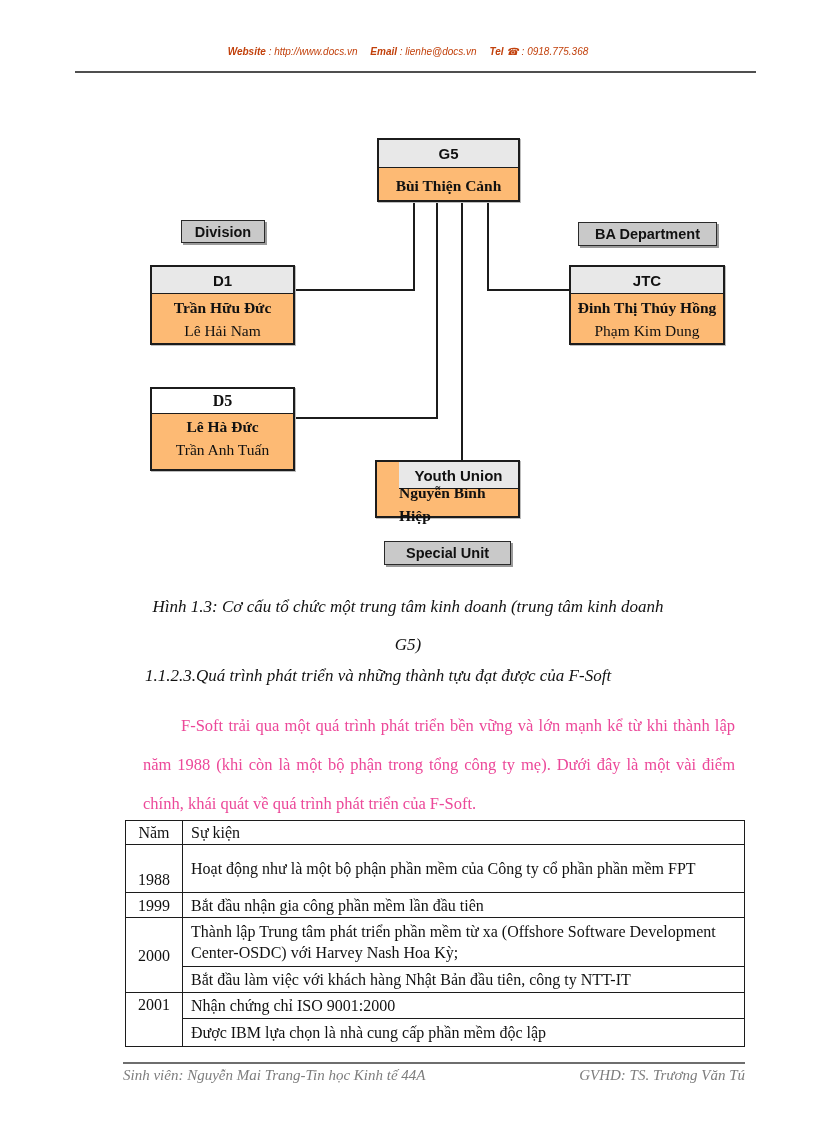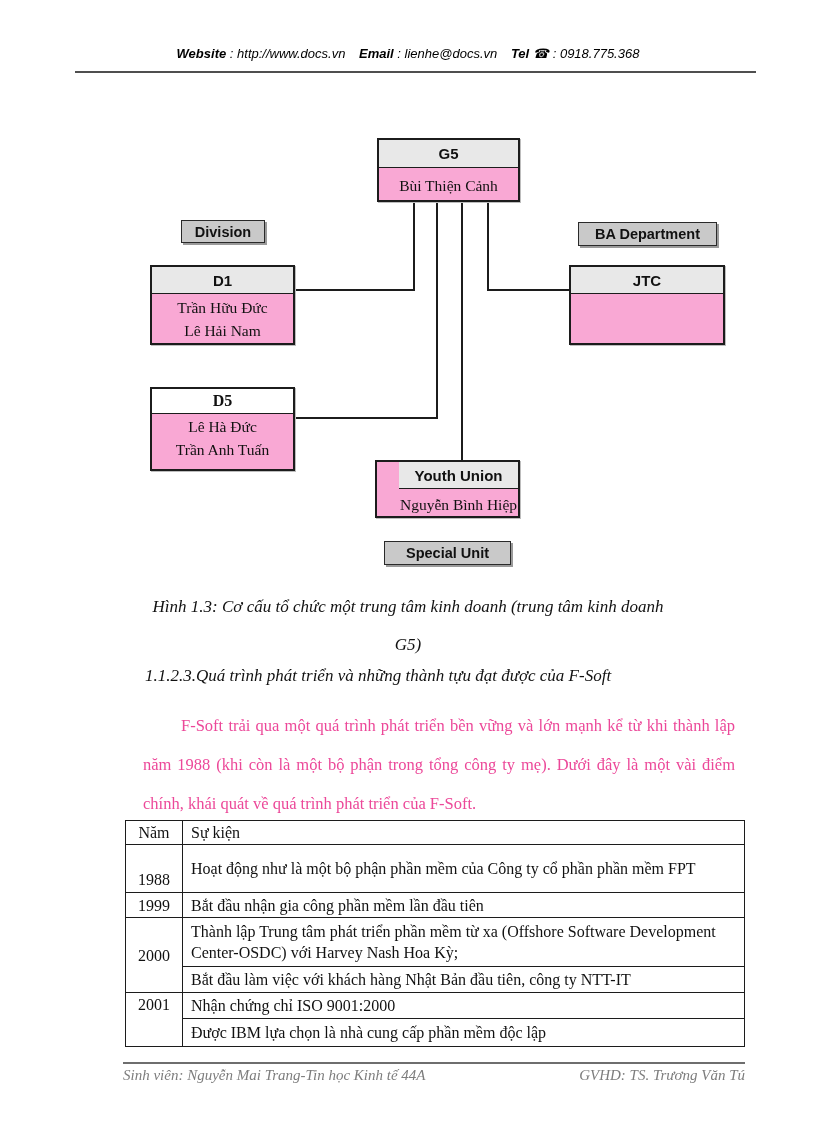--- a/index.html
+++ b/index.html
@@ -4,42 +4,42 @@
 <style>
   html,body{margin:0;padding:0;background:#888;}
   .page{
     position:relative;width:816px;height:1123px;background:#ffffff;
     margin:0 auto;overflow:hidden;
     font-family:"Liberation Serif",serif;color:#111;
   }
   
   .doc-header{
     position:absolute;top:46px;left:0;width:100%;text-align:center;
-    font-family:"Liberation Sans",sans-serif;font-style:italic;font-size:13px;color:#000000;
+    font-family:"Liberation Sans",sans-serif;font-style:italic;font-size:10px;color:#c2410c;
   }
   .doc-header b{font-weight:bold;}
   .doc-header .sep{display:inline-block;width:10px;}
   .header-rule{position:absolute;top:71px;left:75px;width:681px;height:2px;background:#4f4f4f;}
   
   .chart{position:absolute;top:0;left:0;width:816px;height:590px;}
   .org-box{
-    position:absolute;border:2px solid #1c1c1c;background:#f9a8d4;
+    position:absolute;border:2px solid #1c1c1c;background:#fdba74;
     box-shadow:1px 1px 0 #bdbdbd;box-sizing:border-box;
   }
   .org-box .hd{
     border-bottom:1.5px solid #1c1c1c;background:#e8e8e8;
     font-family:"Liberation Sans",sans-serif;font-weight:bold;font-size:15px;
     display:flex;align-items:center;justify-content:center;
   }
   .org-box .hd.white{background:#ffffff;font-family:"Liberation Serif",serif;font-size:16px;}
   .org-box .bd{
     display:flex;flex-direction:column;align-items:center;justify-content:center;
     font-size:15.5px;line-height:23px;padding:2px 0;
   }
-  .org-box .bd .leader{font-weight:normal;}
+  .org-box .bd .leader{font-weight:bold;}
   .label-box{
     position:absolute;border:1.5px solid #2a2a2a;background:#c9c9c9;
     box-shadow:2px 2px 0 #9a9a9a;box-sizing:border-box;
     font-family:"Liberation Sans",sans-serif;font-weight:bold;font-size:14.5px;
     display:flex;align-items:center;justify-content:center;color:#111;
   }
   .conn{position:absolute;background:#1c1c1c;}
   
   .caption{
     position:absolute;top:588px;left:0;width:100%;text-align:center;
@@ -114,20 +114,24 @@
     <div class="org-box" style="left:150px;top:265px;width:145px;height:80px;">
       <div class="hd" style="height:26px;">D1</div>
       <div class="bd" style="height:46px;">
         <span class="leader">Trần Hữu Đức</span>
         <span>Lê Hải Nam</span>
       </div>
     </div>
 
     <div class="org-box" style="left:569px;top:265px;width:156px;height:80px;">
       <div class="hd" style="height:26px;">JTC</div>
+      <div class="bd" style="height:46px;">
+        <span class="leader">Đinh Thị Thúy Hồng</span>
+        <span>Phạm Kim Dung</span>
+      </div>
     </div>
 
     <div class="org-box" style="left:150px;top:387px;width:145px;height:84px;">
       <div class="hd white" style="height:24px;">D5</div>
       <div class="bd" style="height:43px;">
         <span class="leader">Lê Hà Đức</span>
         <span>Trần Anh Tuấn</span>
       </div>
     </div>
 

